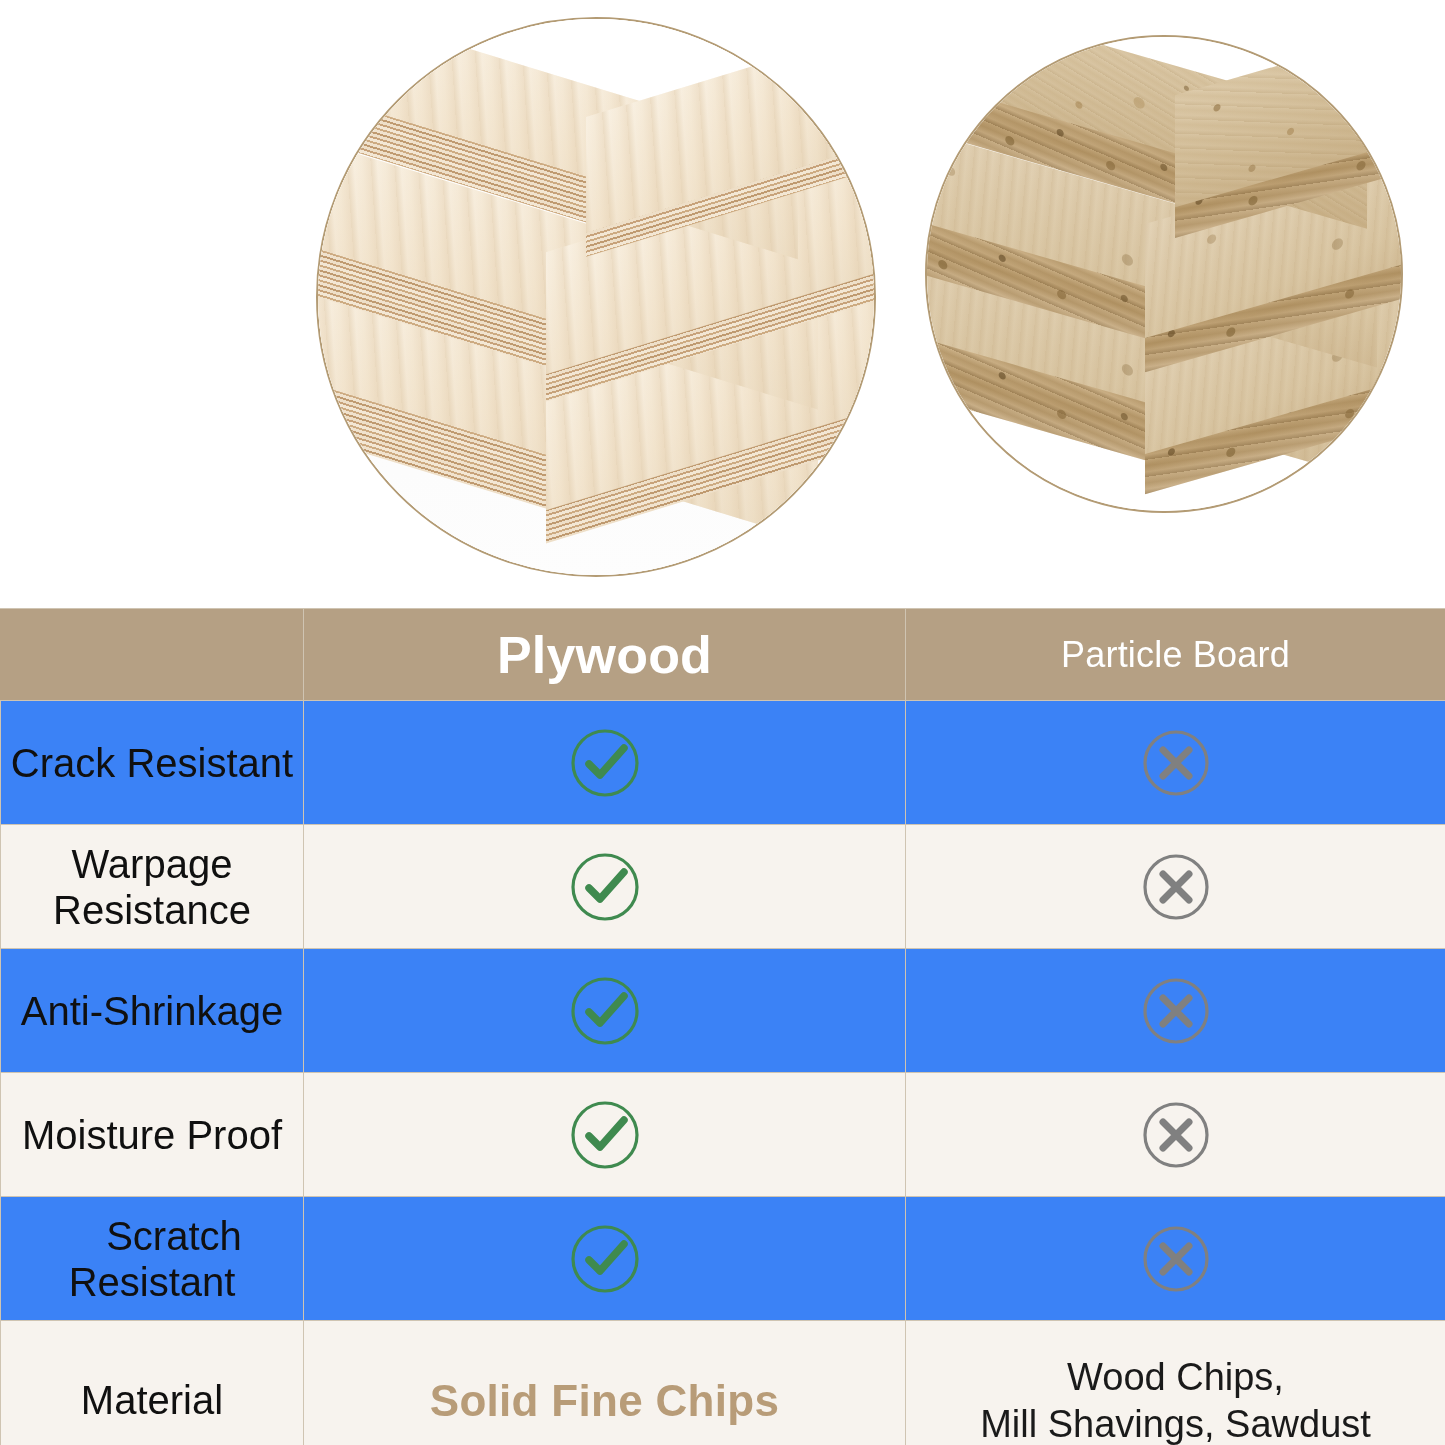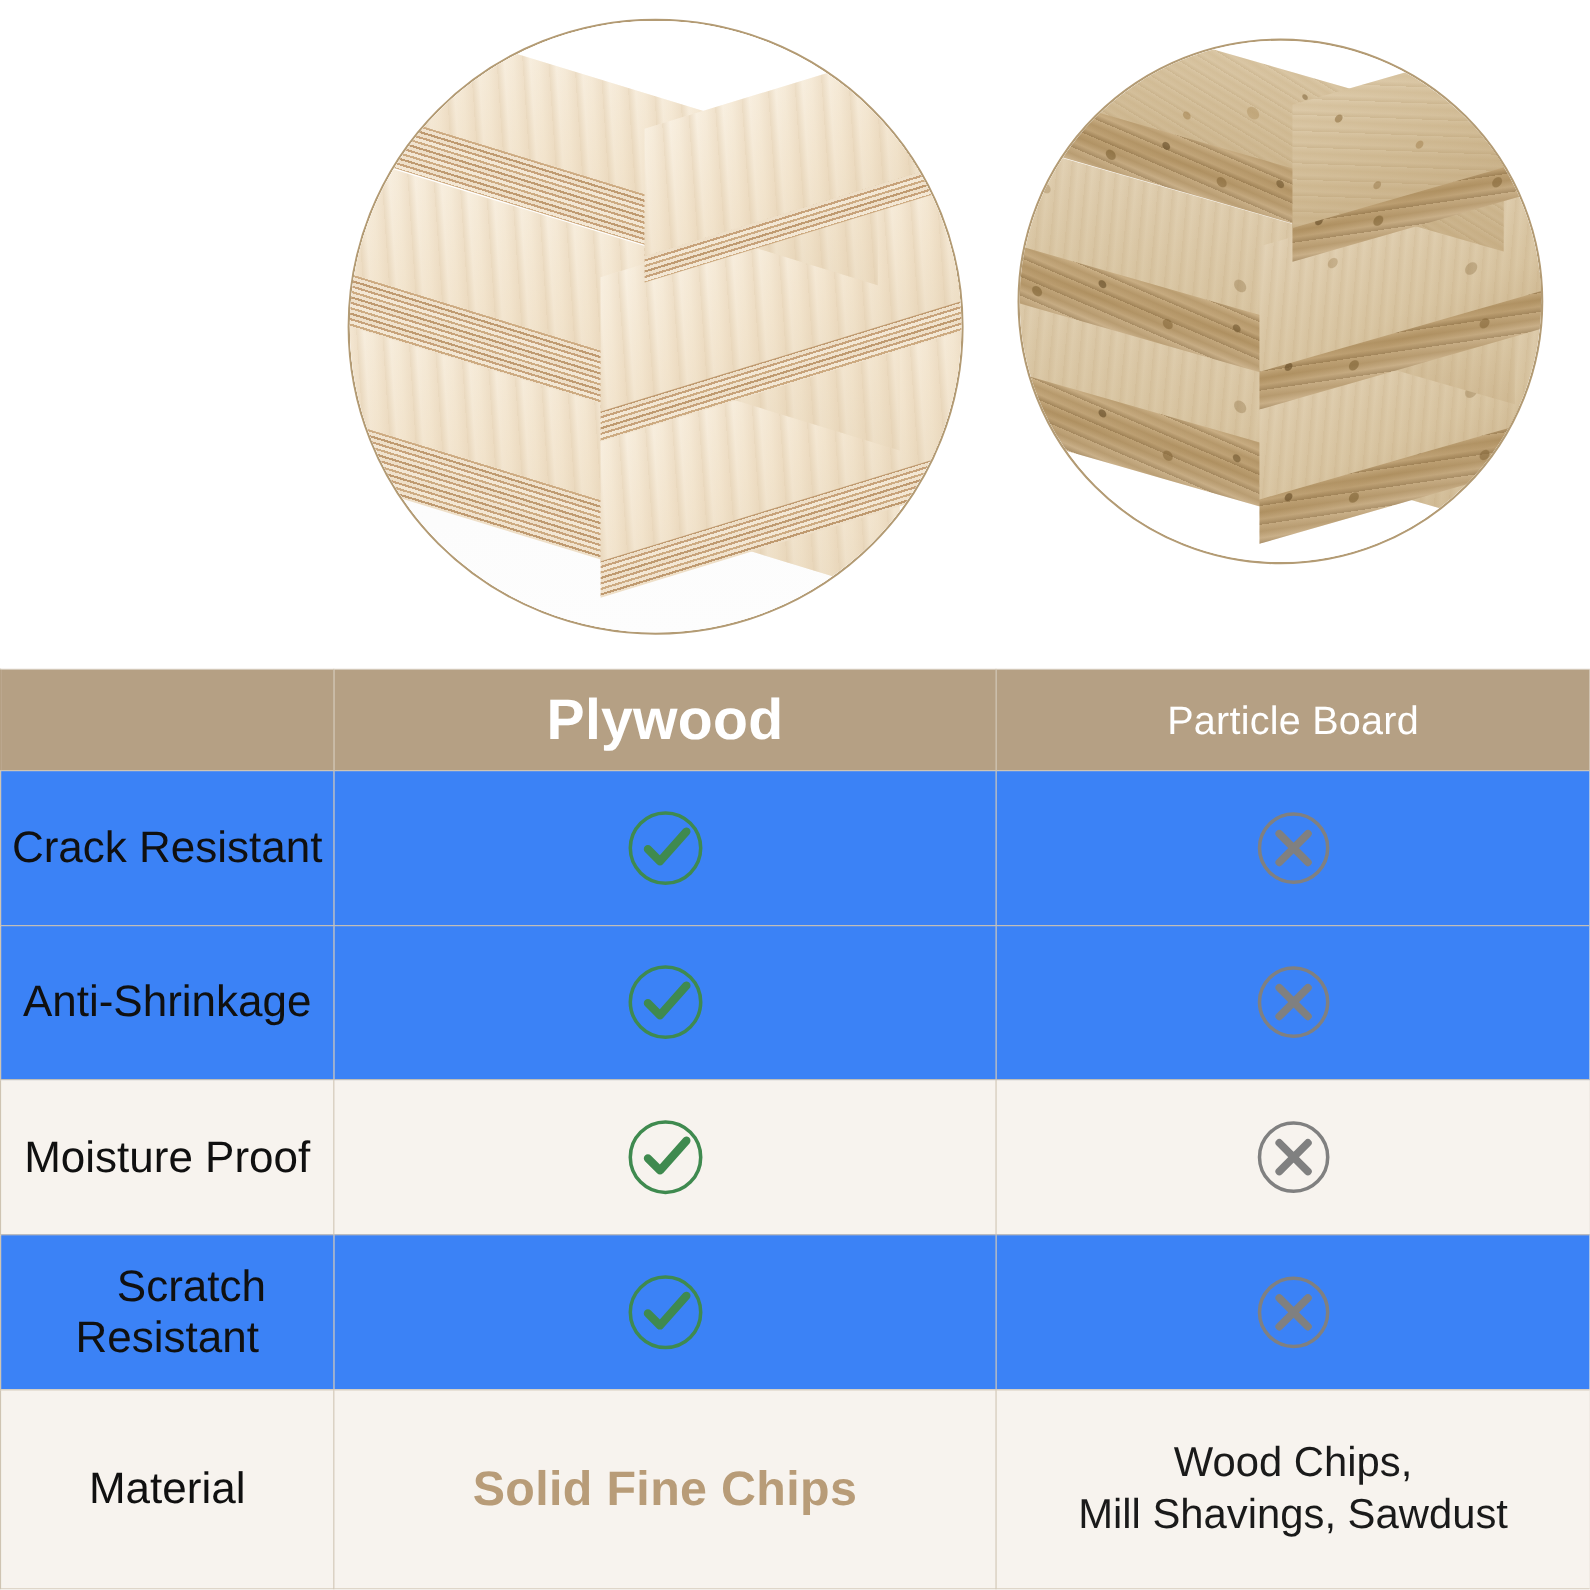--- a/index.html
+++ b/index.html
@@ -231,20 +231,38 @@
           </svg>
         </td>
         <td class="mark-cell">
           <svg class="icon-svg" width="72" height="72" viewBox="0 0 72 72">
             <circle cx="36" cy="36" r="31" fill="none" stroke="#808080" stroke-width="3.2"></circle>
             <path d="M23 23 L49 49 M49 23 L23 49" fill="none" stroke="#808080" stroke-width="7" stroke-linecap="round"></path>
           </svg>
         </td>
       </tr>
 
+      <tr class="row-alt">
+        <td class="feature-cell">
+          <span style="white-space:pre-line;">Warpage
+Resistance</span>
+        </td>
+        <td class="mark-cell">
+          <svg class="icon-svg" width="76" height="76" viewBox="0 0 76 76">
+            <circle cx="38" cy="38" r="32" fill="none" stroke="#3f8a4f" stroke-width="3.2"></circle>
+            <path d="M22 39 L33 50 L57 23" fill="none" stroke="#3f8a4f" stroke-width="7.5" stroke-linecap="round" stroke-linejoin="round"></path>
+          </svg>
+        </td>
+        <td class="mark-cell">
+          <svg class="icon-svg" width="72" height="72" viewBox="0 0 72 72">
+            <circle cx="36" cy="36" r="31" fill="none" stroke="#808080" stroke-width="3.2"></circle>
+            <path d="M23 23 L49 49 M49 23 L23 49" fill="none" stroke="#808080" stroke-width="7" stroke-linecap="round"></path>
+          </svg>
+        </td>
+      </tr>
 
       <tr class="row-plain">
         <td class="feature-cell">Anti-Shrinkage</td>
         <td class="mark-cell">
           <svg class="icon-svg" width="76" height="76" viewBox="0 0 76 76">
             <circle cx="38" cy="38" r="32" fill="none" stroke="#3f8a4f" stroke-width="3.2"></circle>
             <path d="M22 39 L33 50 L57 23" fill="none" stroke="#3f8a4f" stroke-width="7.5" stroke-linecap="round" stroke-linejoin="round"></path>
           </svg>
         </td>
         <td class="mark-cell">

